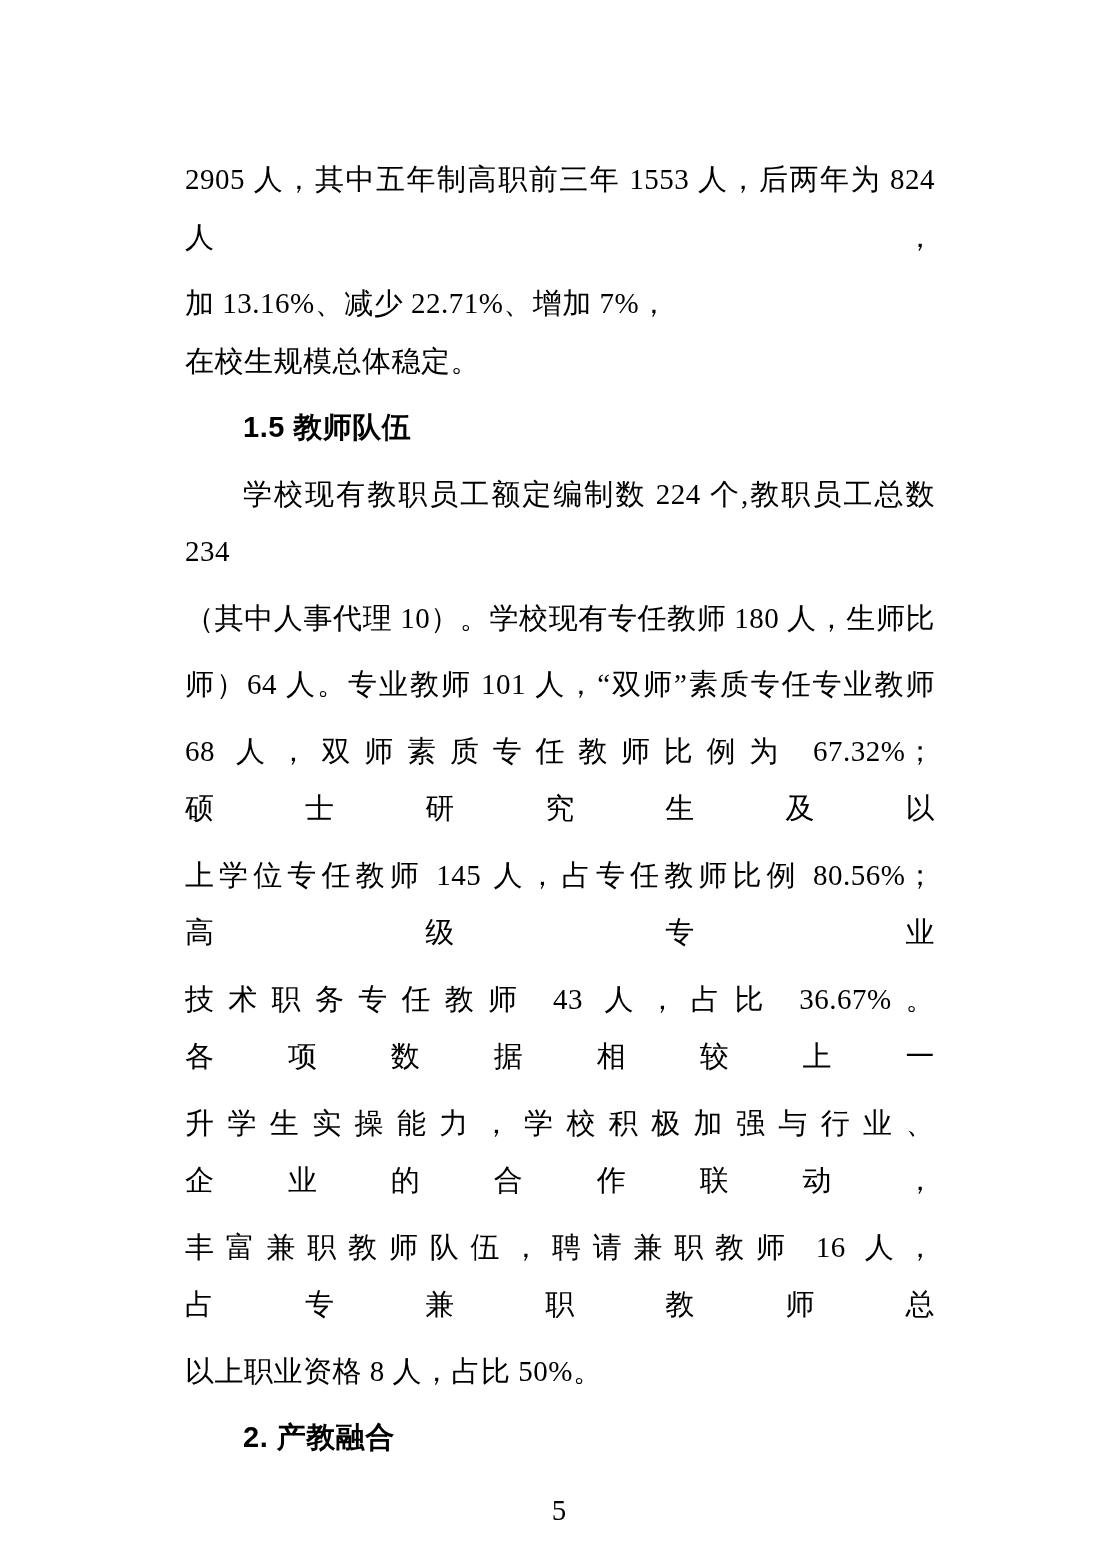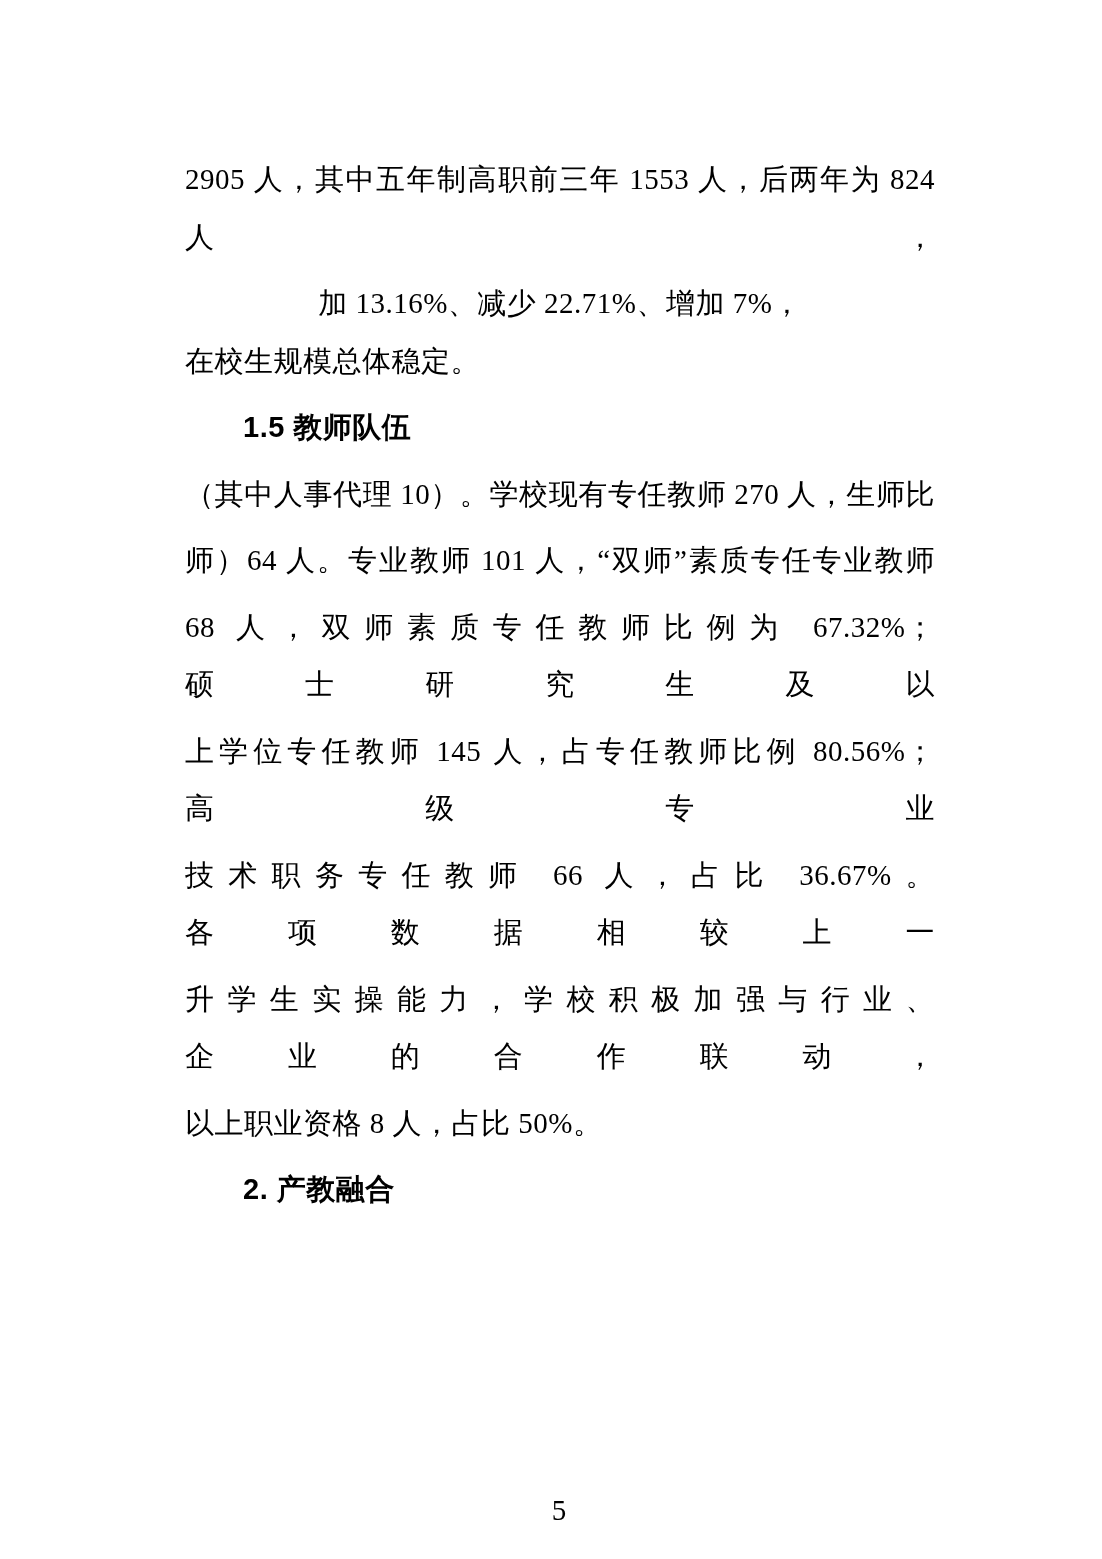--- a/index.html
+++ b/index.html
@@ -28,21 +28,21 @@
     color: #000000;
     letter-spacing: 0.5px;
   }
   .line {
     width: 100%;
     text-align: justify;
     text-align-last: justify;
     word-break: keep-all;
   }
   .line.last {
-    text-align: center;
+    text-align: left;
     text-align-last: left;
   }
   .indent { text-indent: 2em; }
   .heading {
     font-weight: 700;
     font-family: "Liberation Sans", "DejaVu Sans", sans-serif;
     text-align: left;
     text-align-last: left;
     text-indent: 2em;
   }
@@ -61,26 +61,28 @@
 <body>
 
 <div class="page">
   <div class="content">
 
     <div class="line">2905 人，其中五年制高职前三年 1553 人，后两年为 824 人，</div>
     <div class="line last">加 13.16%、减少 22.71%、增加 7%，在校生规模总体稳定。</div>
 
     <div class="line heading">1.5 教师队伍</div>
 
-    <div class="line">（其中人事代理 10）。学校现有专任教师 270 人，生师比</div>
+    <div class="line indent">学校现有教职员工额定编制数 224 个,教职员工总数 234</div>
+    <div class="line">（其中人事代理 10）。学校现有专任教师 180 人，生师比</div>
     <div class="line">师）64 人。专业教师 101 人，“双师”素质专任专业教师</div>
     <div class="line">68 人，双师素质专任教师比例为 67.32%；硕士研究生及以</div>
     <div class="line">上学位专任教师 145 人，占专任教师比例 80.56%；高级专业</div>
-    <div class="line">技术职务专任教师 66 人，占比 36.67%。各项数据相较上一</div>
+    <div class="line">技术职务专任教师 43 人，占比 36.67%。各项数据相较上一</div>
     <div class="line">升学生实操能力，学校积极加强与行业、企业的合作联动，</div>
+    <div class="line">丰富兼职教师队伍，聘请兼职教师 16 人，占专兼职教师总</div>
     <div class="line last">以上职业资格 8 人，占比 50%。</div>
 
     <div class="line heading">2. 产教融合</div>
 
   </div>
 
   <div class="page-number">5</div>
 </div>
 
 </body></html>

